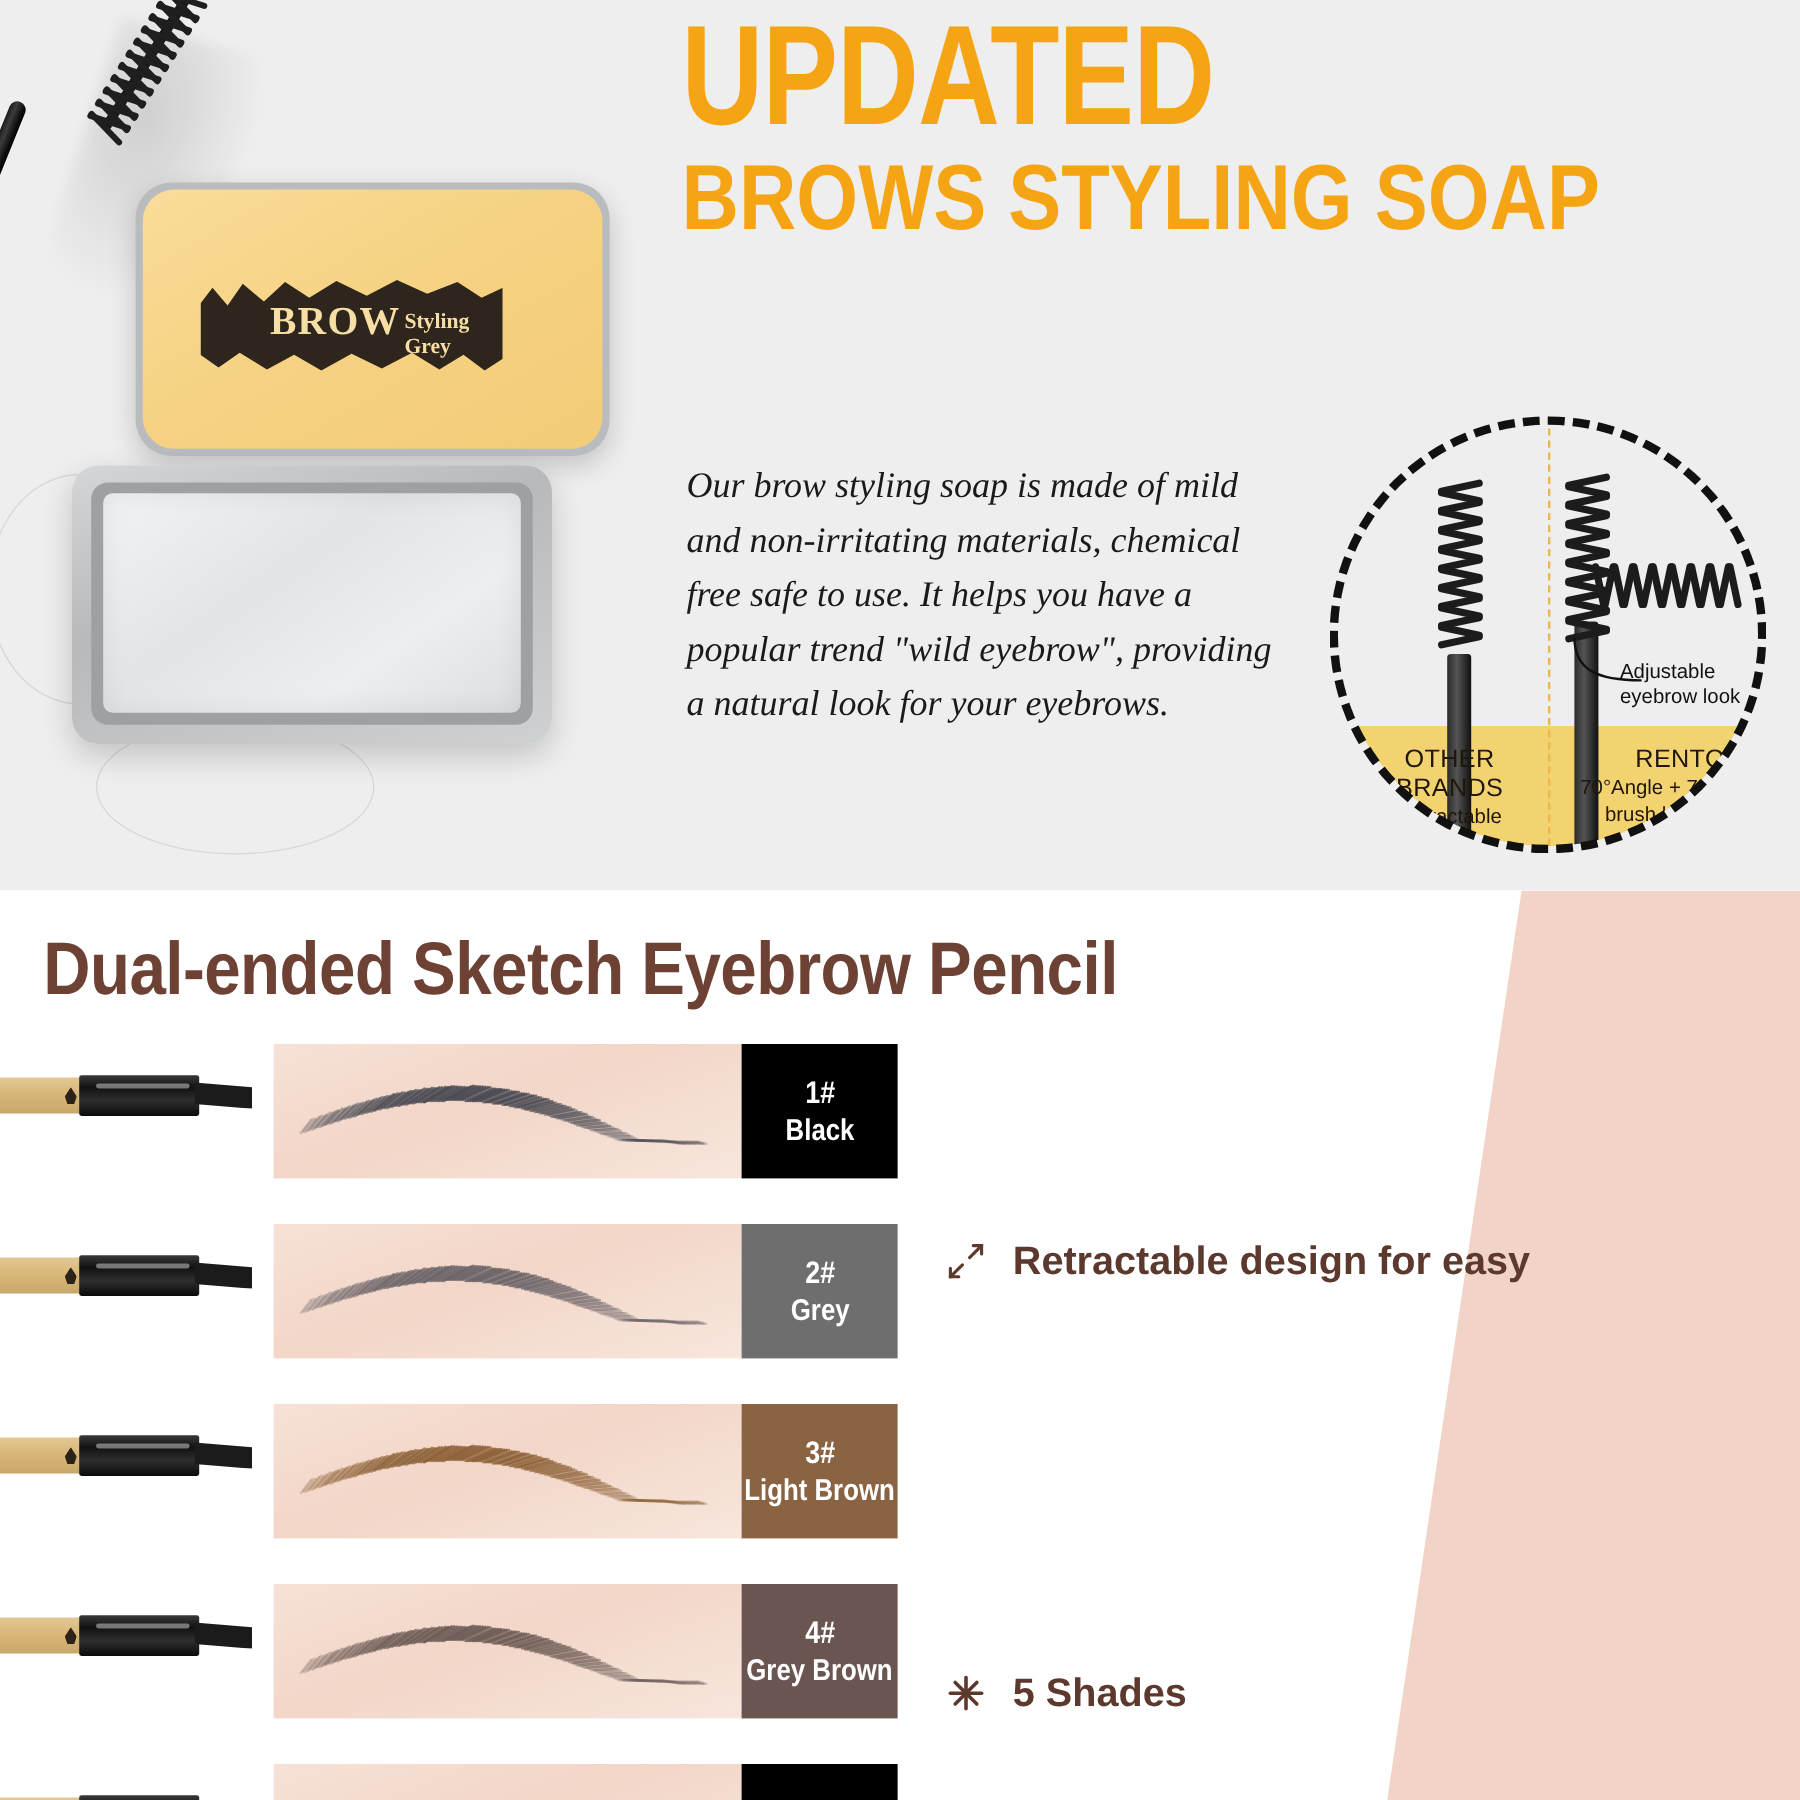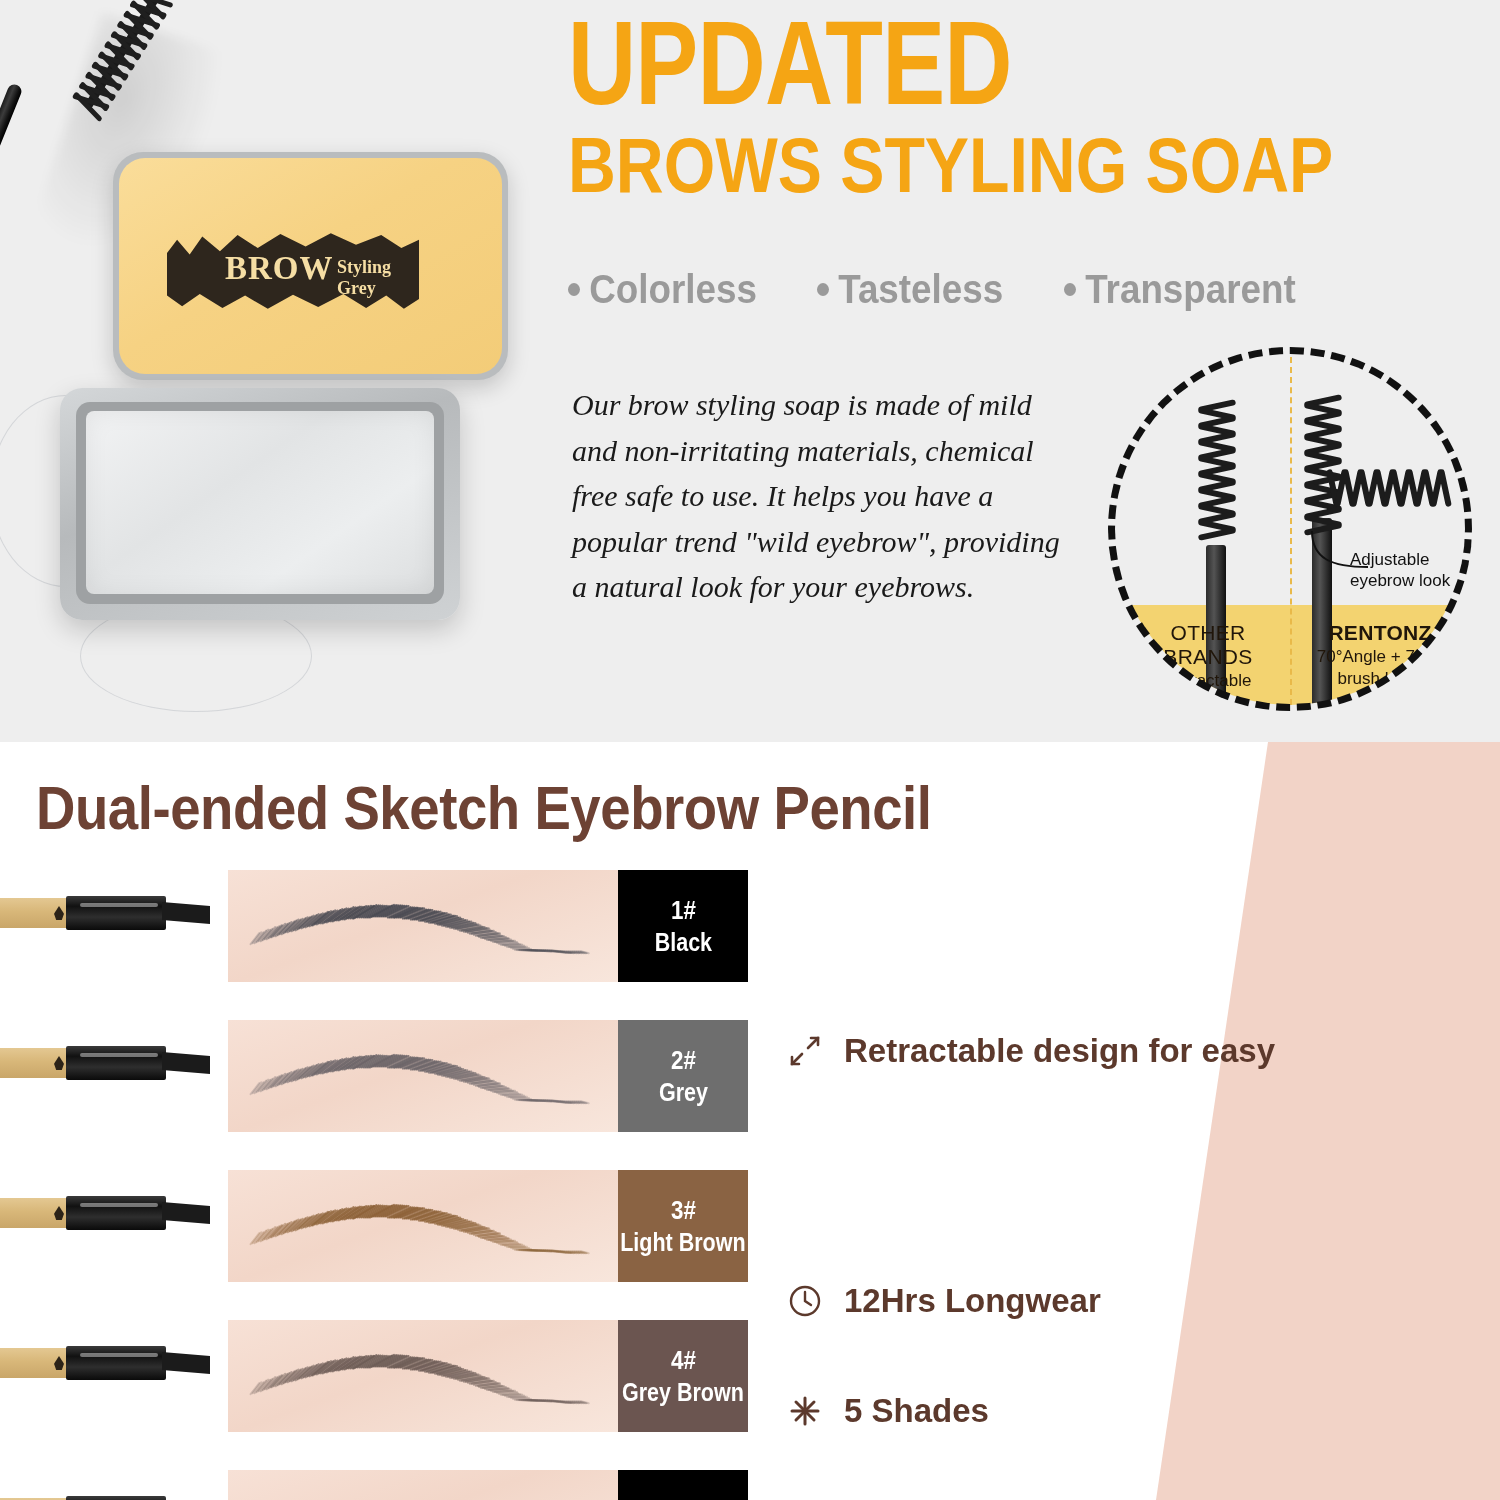--- a/index.html
+++ b/index.html
@@ -173,34 +173,20 @@
       <div class="tin-open-rim">
         <div class="tin-soap"></div>
       </div>
     </div>
 
     <div class="headline">
       <div class="h-updated">UPDATED</div>
       <div class="h-sub">BROWS STYLING SOAP</div>
     </div>
 
-    <div class="bullets">
-      <div class="bullet">
-        <span class="dot"></span>
-        <span>Colorless</span>
-      </div>
-      <div class="bullet">
-        <span class="dot"></span>
-        <span>Tasteless</span>
-      </div>
-      <div class="bullet">
-        <span class="dot"></span>
-        <span>Transparent</span>
-      </div>
-    </div>
 
     <div class="desc">Our brow styling soap is made of mild and non-irritating materials, chemical free safe to use. It helps you have a popular trend "wild eyebrow", providing a natural look for your eyebrows.</div>
 
     <div class="cmp">
       <div class="cmp-clip">
         <div class="cmp-yellow"></div>
         <div class="cmp-divider"></div>
 
         <div class="mas-stem" style="left:92px;top:192px;height:170px;"></div>
         <div id="leftBristles" style="position:absolute;left:86px;top:50px;width:34px;height:148px;">
@@ -268,21 +254,21 @@
           <div>Adjustable</div>
           <div>eyebrow look</div>
         </div>
 
         <div class="cmp-label" style="left:14px;top:268px;width:160px;">
           <div class="t1">OTHER BRANDS</div>
           <div class="t2">Retractable</div>
           <div class="t2">to use</div>
         </div>
         <div class="cmp-label" style="left:180px;top:268px;width:172px;">
-          <div class="t1" style="text-align:center;font-weight:bold;">RENTONZ</div>
+          <div class="t1" style="text-align:right;">RENTONZ</div>
           <div class="t2">70°Angle + 7mm</div>
           <div class="t2">brush head</div>
         </div>
       </div>
       <div class="cmp-dash"></div>
     </div>
   </div>
 
   <div class="bottom-section">
     <div class="pink-panel"></div>
@@ -1054,29 +1040,20 @@
               <path d="M23 4 L30 4 L30 11"></path>
           <path d="M14 20 L4 30"></path>
               <path d="M11 30 L4 30 L4 23"></path>
             </g>
           </svg>
       </span>
       <span class="tx">Retractable design for easy</span>
     </div>
 
 
-    <div class="feat" style="top:540px;">
-      <span class="ic">
-        <svg width="34" height="34" viewBox="0 0 34 34">
-            <circle cx="17" cy="17" r="14" stroke="#5c392c" stroke-width="2.4" fill="none"></circle>
-          <path d="M17 8 L17 17 L23 21" stroke="#5c392c" stroke-width="2.4" fill="none" stroke-linecap="round"></path>
-          </svg>
-      </span>
-      <span class="tx">12Hrs Longwear</span>
-    </div>
 
     <div class="feat" style="top:650px;">
       <span class="ic">
         <svg width="32" height="32" viewBox="0 0 32 32">
             <g stroke="#5c392c" stroke-width="3" stroke-linecap="round">
           <path d="M16 3 L16 29"></path>
               <path d="M3 16 L29 16"></path>
               <path d="M7 7 L25 25"></path>
               <path d="M25 7 L7 25"></path>
             </g>

